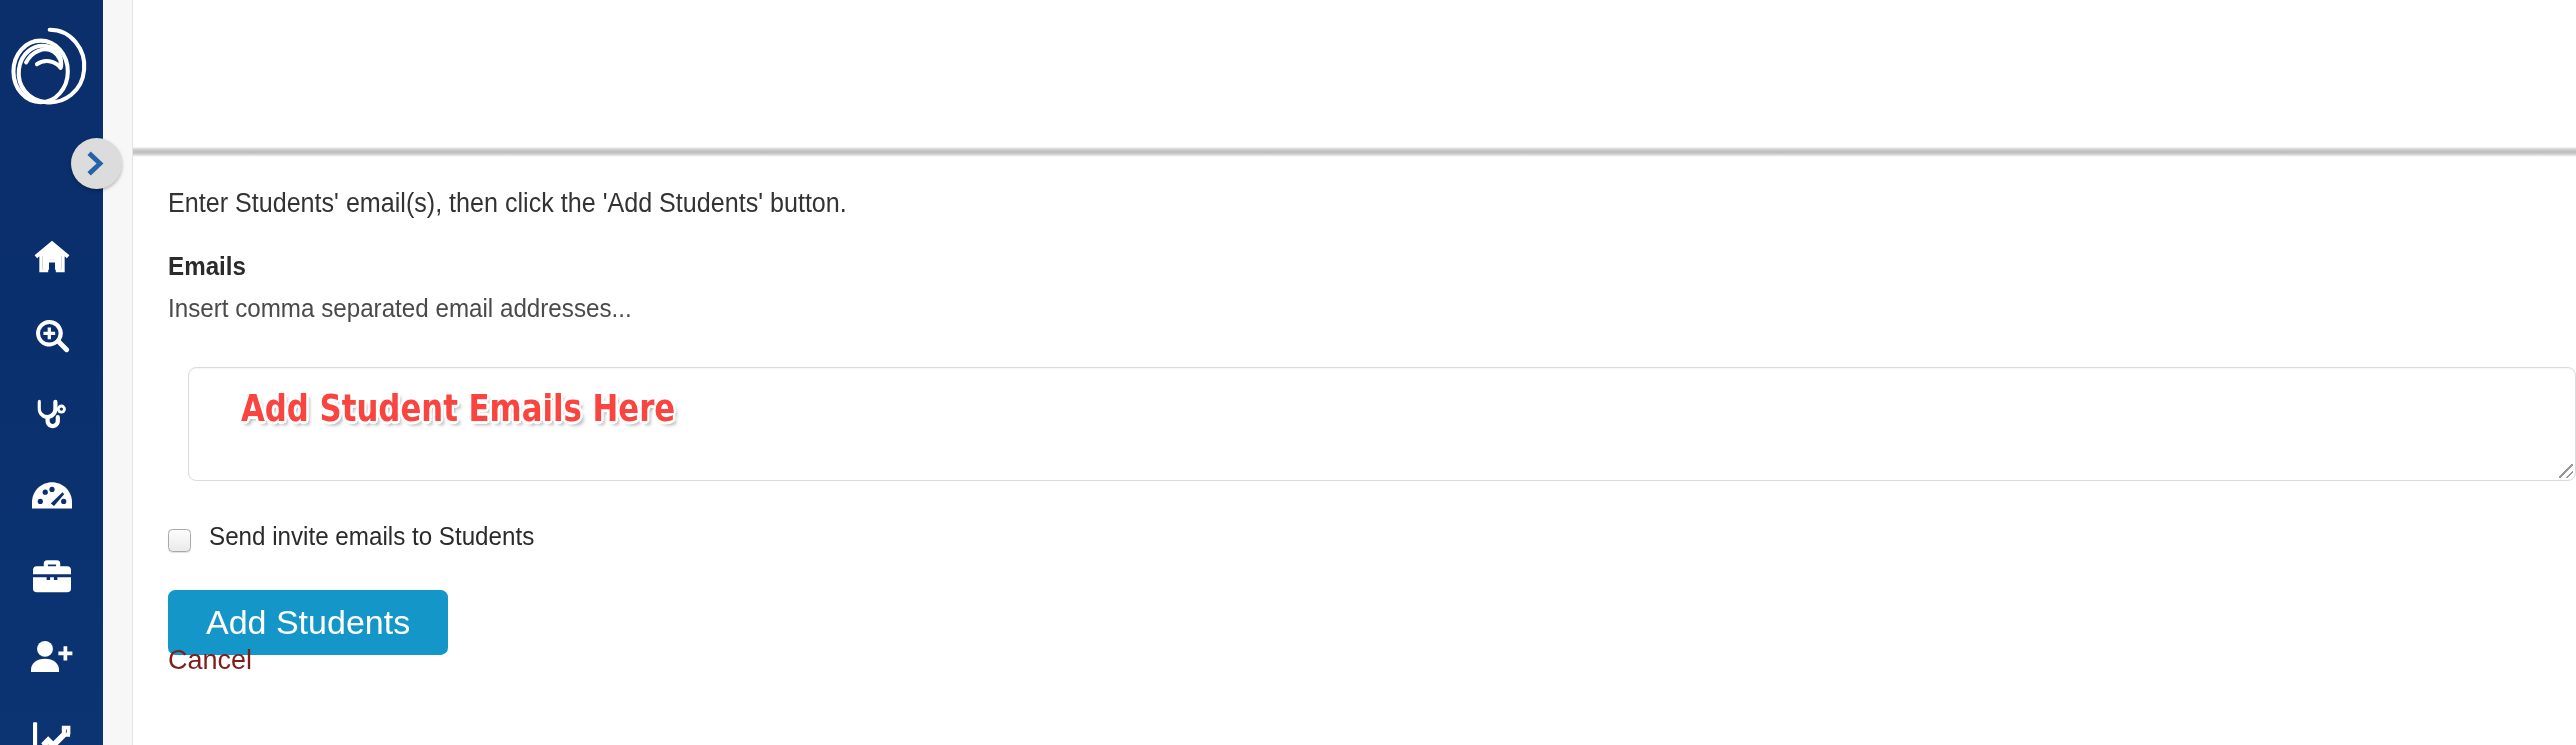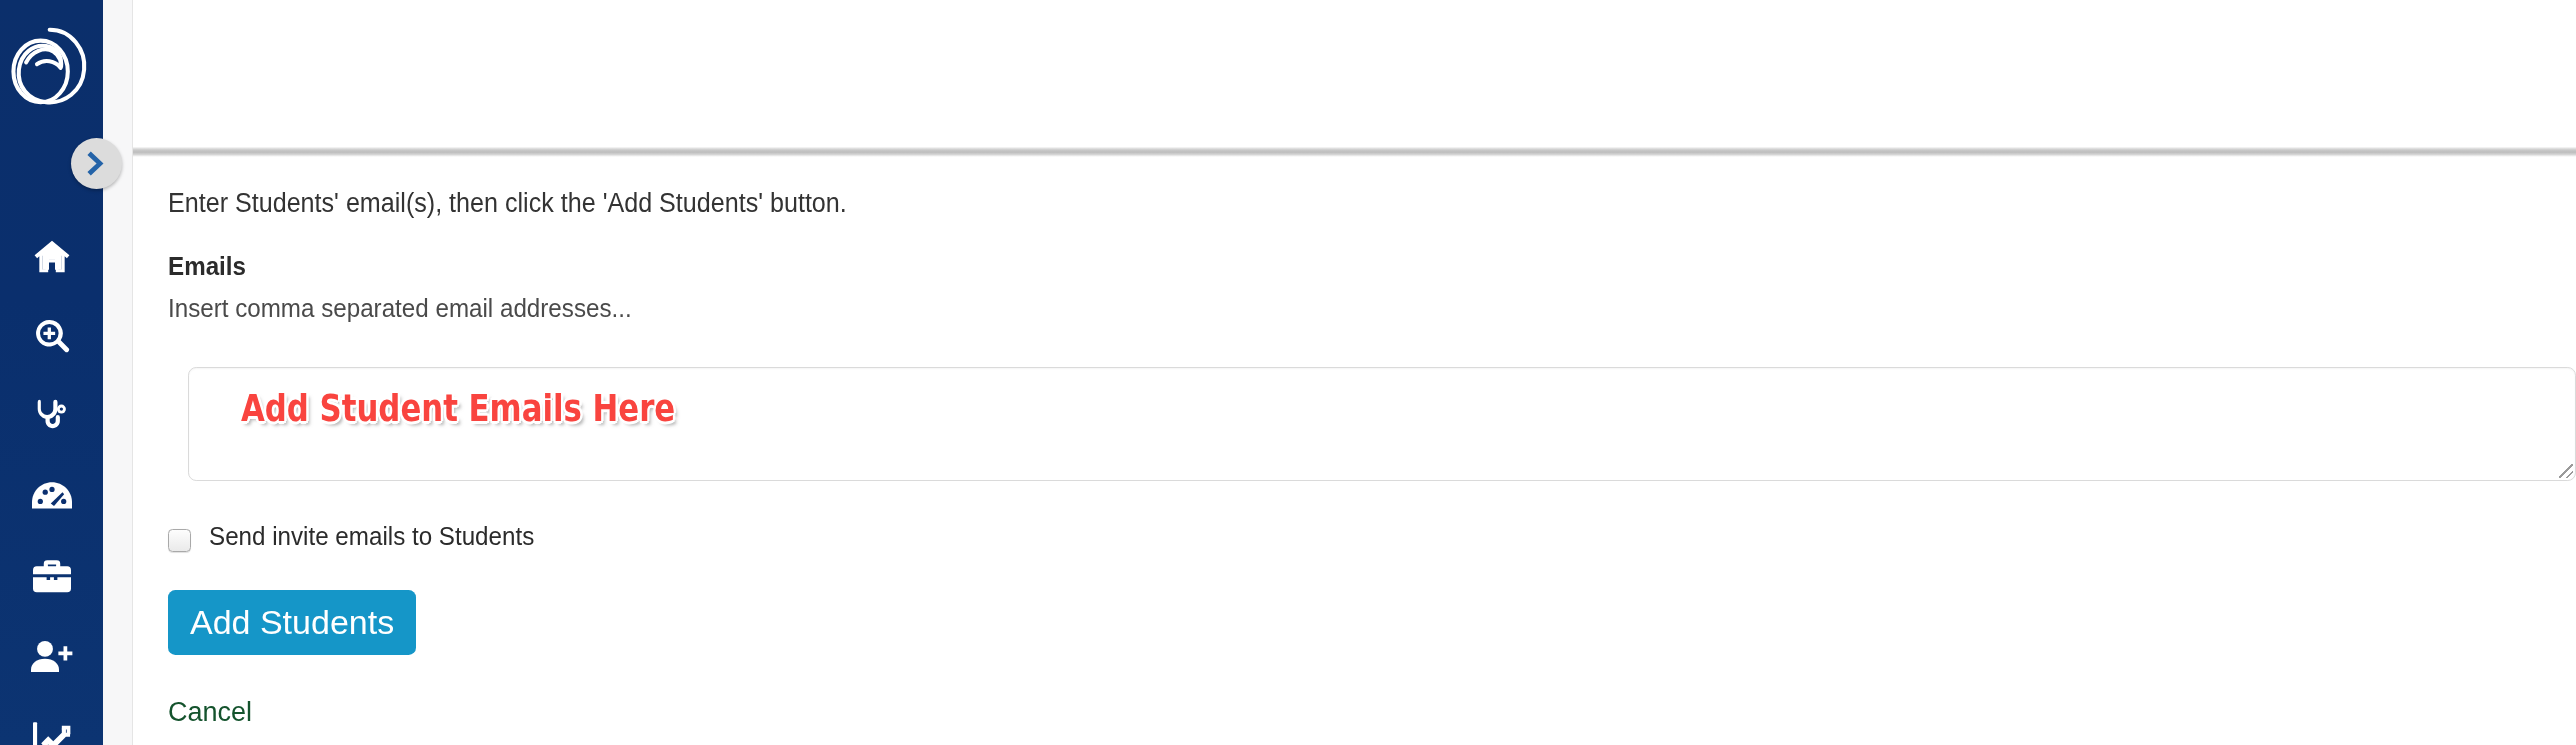--- a/index.html
+++ b/index.html
@@ -254,32 +254,32 @@
     left: 35px; top: 433px;
     min-width: 194px;
     height: 65px;
     background: #1596c8;
     border: none;
     border-radius: 7.3px;
     color: #ffffff;
     font-family: "Liberation Sans", sans-serif;
     font-size: 34px;
     font-weight: 400;
-    padding: 0 22px;
+    padding: 0 38px;
     cursor: pointer;
     line-height: 65px;
     text-align: left;
     white-space: nowrap;
   }
 
   .cancel-link {
     position: absolute;
-    left: 35px; top: 540px;
+    left: 35px; top: 488px;
     font-size: 27px;
-    color: #14532d;
+    color: #7f1d1d;
     text-decoration: none;
     cursor: pointer;
     white-space: nowrap;
   }
 </style>
 </head>
 <body>
 
 <div id="app">
 

